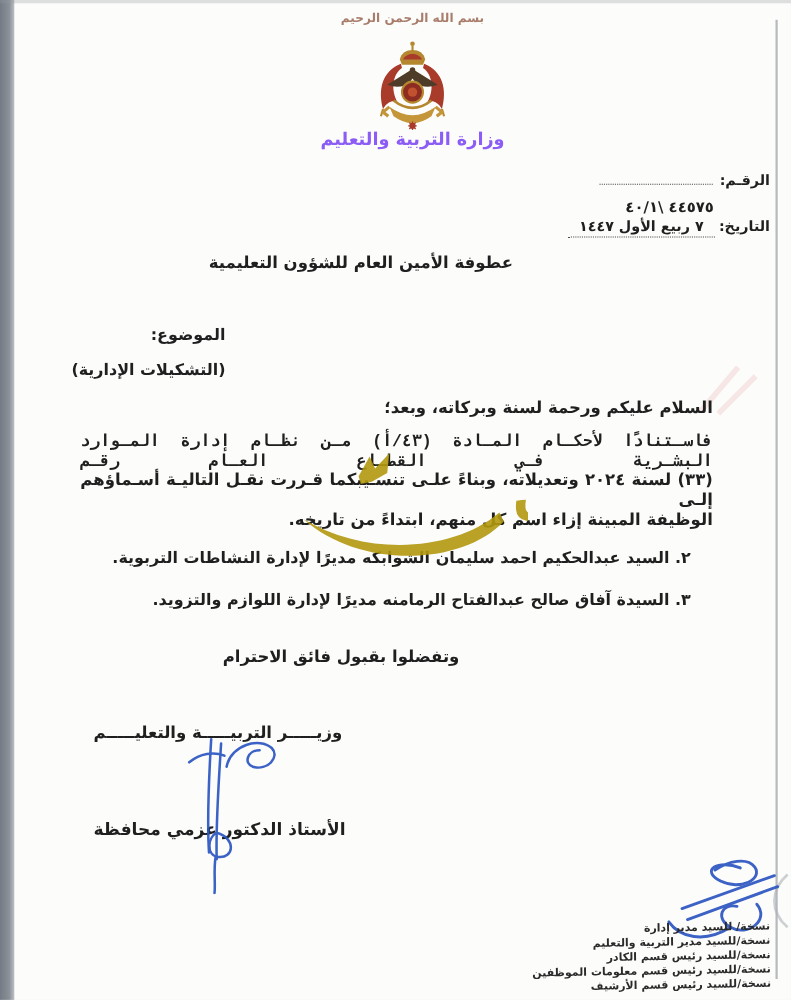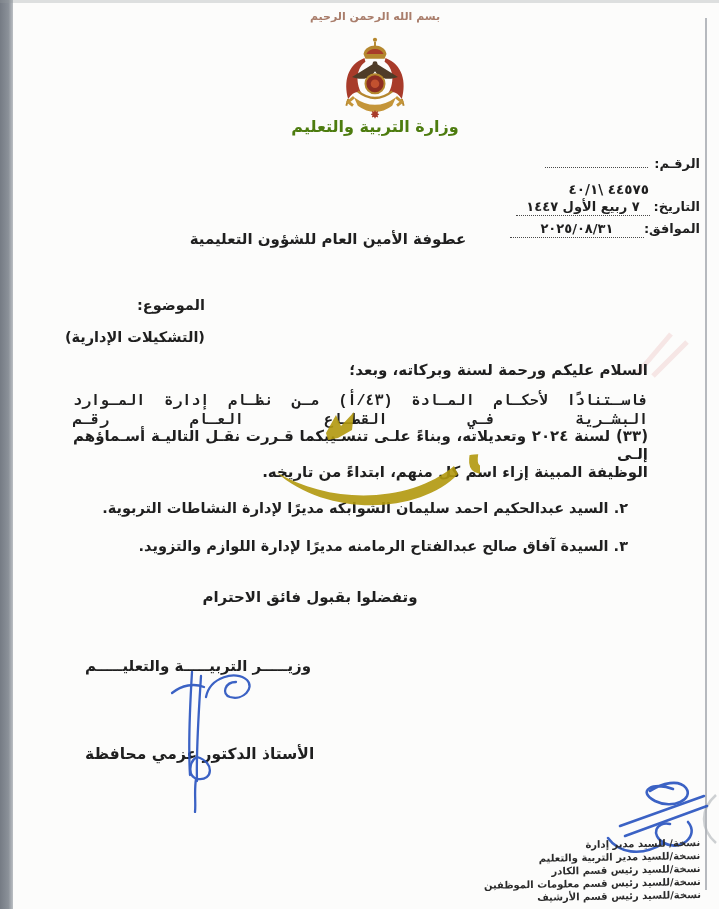--- a/index.html
+++ b/index.html
@@ -17,21 +17,21 @@
   .curl{position:absolute;right:1px;top:793px;}
   .artifact-pink{position:absolute;right:26px;top:328px;opacity:.75;}
 
   .abs{position:absolute;}
 
   
   .bismillah{top:10px;left:295px;width:160px;text-align:center;font-size:11px;
     color:rgba(150,96,74,.82);font-weight:600;}
   .crest{top:34px;left:316px;}
   .ministry-name{top:117px;left:285px;width:180px;text-align:center;
-    font-size:16px;font-weight:700;color:#4d7c0f;}
+    font-size:16px;font-weight:700;color:#8b5cf6;}
 
   
   .ref-row{font-size:13px;font-weight:700;white-space:nowrap;}
   .ref-label{display:inline-block;min-width:50px;}
   .dots{display:inline-block;width:103px;height:11px;border-bottom:1.6px dotted #4a4a4a;margin-right:2px;}
   .ref-value{display:inline-block;min-width:128px;text-align:center;
     border-bottom:1.6px dotted #4a4a4a;padding:0 3px 1px;font-size:13px;}
   .ref-num-value{font-size:13.5px;font-weight:700;}
 
   
@@ -94,23 +94,20 @@
 
   <div class="abs ref-row" style="top:156px;right:19px;">
     <span class="ref-label">الرقـم:</span><span class="dots"></span>
   </div>
   <div class="abs ref-num-value" style="top:181px;right:70px;">
     <span dir="ltr">٤٤٥٧٥ \٤٠/١</span>
   </div>
   <div class="abs ref-row" style="top:199px;right:19px;">
     <span class="ref-label">التاريخ:</span><span class="ref-value">٧ ربيع الأول ١٤٤٧</span>
   </div>
-  <div class="abs ref-row" style="top:221px;right:19px;">
-    <span class="ref-label">الموافق:</span><span class="ref-value">٢٠٢٥/٠٨/٣١</span>
-  </div>
 
   <div class="abs addressee">
     <div>عطوفة الأمين العام للشؤون التعليمية</div>
   </div>
 
   <div class="abs subject" style="top:297px;">الموضوع:</div>
   <div class="abs subject" style="top:329px;">(التشكيلات الإدارية)</div>
 
   <div class="abs greeting">السلام عليكم ورحمة لسنة وبركاته، وبعد؛</div>
   <div class="abs body-line just" style="top:391px;font-family:Liberation Mono, monospace;">فاسـتنادًا لأحكـام المـادة (٤٣/أ) مـن نظـام إدارة المـوارد البشـرية فـي القطـاع العـام رقـم</div>

